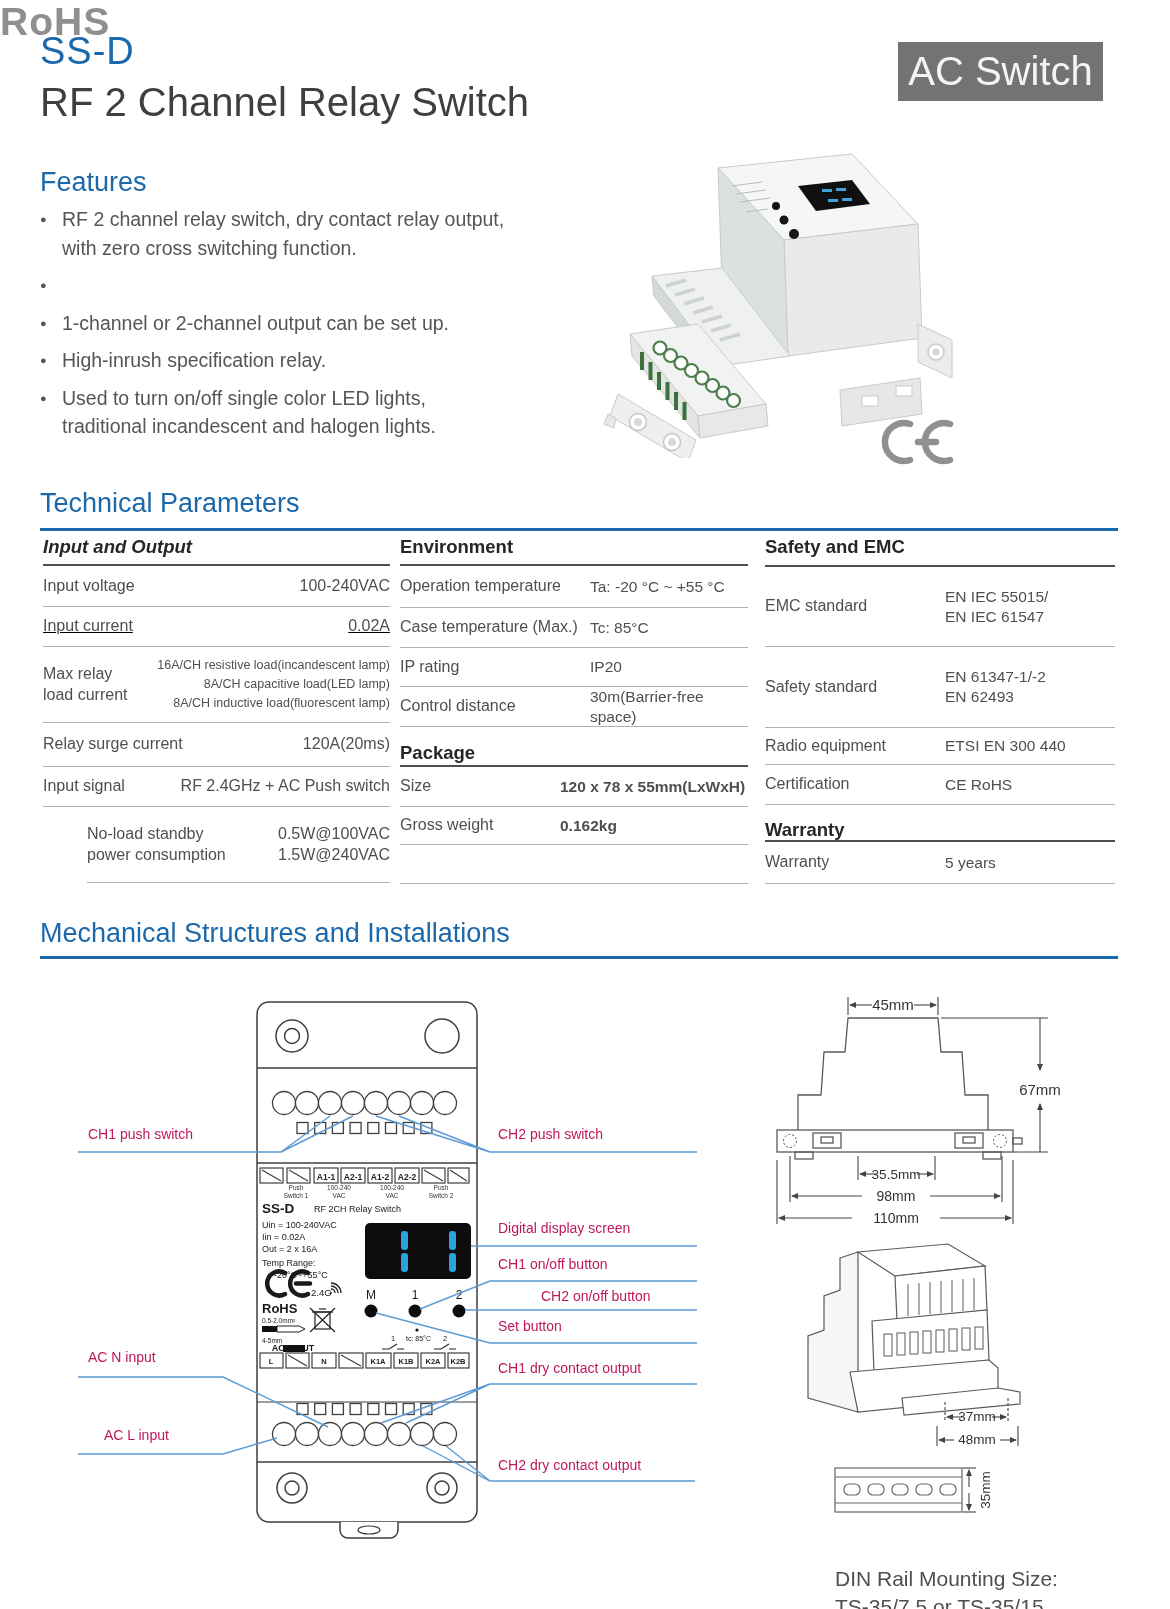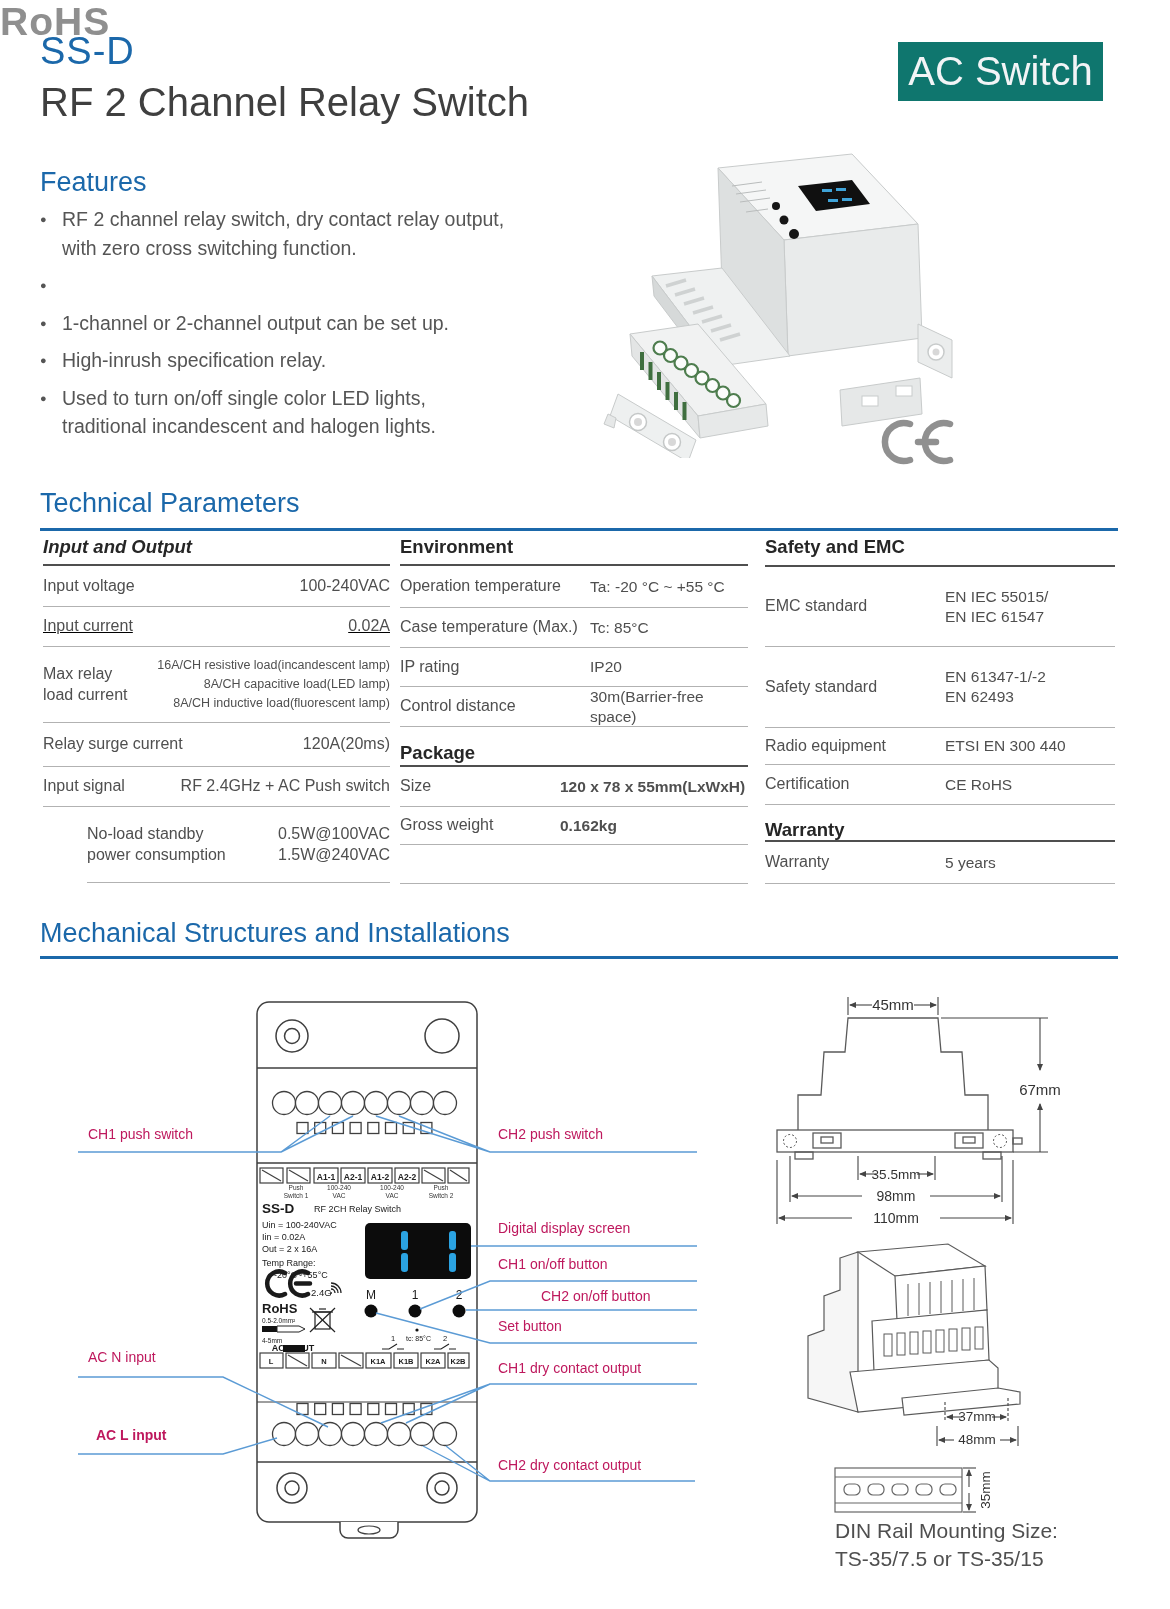--- a/index.html
+++ b/index.html
@@ -7,21 +7,21 @@
   #page { position:relative; width:1170px; height:1609px; background:#fff;
           font-family:"Liberation Sans", sans-serif; overflow:hidden; }
   svg { font-family:"Liberation Sans", sans-serif; }
 
   .abs { position:absolute; }
   .blue { color:#1b68aa; }
 
   
   #model   { left:40px; top:30px;  font-size:38px; color:#1b68aa; letter-spacing:1px; }
   #title   { left:40px; top:80px;  font-size:40px; color:#3f3f3f; }
-  #badge   { left:898px; top:42px; width:205px; height:59px; background:#0f766e;
+  #badge   { left:898px; top:42px; width:205px; height:59px; background:#737373;
              color:#f2f4f6; font-size:40px; text-align:center; line-height:58px; }
   #rohs-big{ left:972px; top:414px; font-size:39px; font-weight:bold; color:#8f8f8f; letter-spacing:1px; }
 
   
   #features-heading { left:40px; top:167px; font-size:27px; }
   #features-list { left:40px; top:205px; width:560px; }
   .feat { display:flex; margin-bottom:9px; font-size:19.5px; line-height:28.5px; color:#555; }
   .feat .dot { width:22px; font-size:11px; flex:none; }
   .pre { white-space:pre-line; }
 
@@ -44,21 +44,21 @@
   .valr { margin-left:auto; text-align:right; font-size:16px; color:#4f4f4f;
           white-space:pre-line; line-height:1.3; }
   .small-val { font-size:12.5px; line-height:1.5; }
   .voff  { position:absolute; top:50%; transform:translateY(-50%); font-size:15.5px;
            color:#4f4f4f; white-space:pre-line; line-height:1.3; }
   .o190 { left:190px; } .o160 { left:160px;font-weight:bold; } .o180 { left:180px; }
   .endline { position:absolute; left:0; right:0; border-top:1px solid #b2b2b2; }
 
   
   .callout { position:absolute; font-size:14px; color:#be185d; white-space:nowrap; }
-  #din-cap1, #din-cap2 { position:absolute; left:835px; font-size:21px; color:#4f4f4f; }
+  #din-cap1, #din-cap2 { position:absolute; left:835px; font-size:21px; color:#4f4f4f;margin-top:48px; }
   #din-cap1 { top:1519px; } #din-cap2 { top:1547px; }
 
   #mech-svg { position:absolute; left:0; top:960px; }
   #product-svg { position:absolute; left:600px; top:128px; }
   #ce-big { position:absolute; left:872px; top:416px; }
 </style>
 </head>
 <body>
 
 <div id="page">
@@ -268,21 +268,21 @@
 
   <div class="callout" style="left:88px;top:1126px;">CH1 push switch</div>
   <div class="callout" style="left:498px;top:1126px;">CH2 push switch</div>
   <div class="callout" style="left:498px;top:1220px;">Digital display screen</div>
   <div class="callout" style="left:498px;top:1256px;">CH1 on/off button</div>
   <div class="callout" style="left:498px;top:1288px;margin-left:43px;">CH2 on/off button</div>
   <div class="callout" style="left:498px;top:1318px;">Set button</div>
   <div class="callout" style="left:498px;top:1360px;">CH1 dry contact output</div>
   <div class="callout" style="left:498px;top:1457px;">CH2 dry contact output</div>
   <div class="callout" style="left:88px;top:1349px;">AC N input</div>
-  <div class="callout" style="left:96px;top:1427px;font-weight:bold;">AC L input</div>
+  <div class="callout" style="left:104px;top:1427px;">AC L input</div>
 
   <div id="din-cap1">DIN Rail Mounting Size:</div>
   <div id="din-cap2">TS-35/7.5 or TS-35/15</div>
 
   <svg id="mech-svg" width="1170" height="649" viewBox="0 960 1170 649">
     <defs>
       <marker id="ar" markerWidth="8" markerHeight="8" refX="6" refY="3" orient="auto" markerUnits="userSpaceOnUse">
         <path d="M0,0 L7,3 L0,6 Z" fill="#444"></path>
       </marker>
     </defs>

